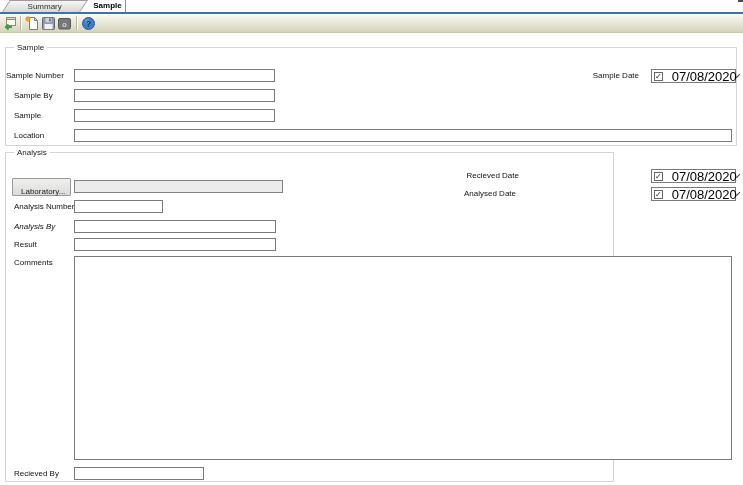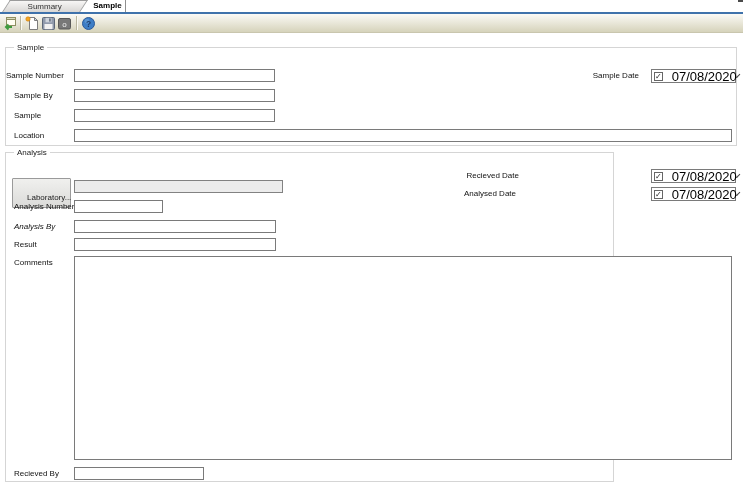--- a/index.html
+++ b/index.html
@@ -52,21 +52,21 @@
     border:1px solid #7a7a7a;background:#fff;
     font-family:"Liberation Sans",sans-serif;font-size:8px;padding:0 2px;
   }
   .tinput.readonly{background:#ececec;border-color:#828282;}
   textarea.tinput{resize:none;}
   .winbtn{
     position:absolute;box-sizing:border-box;
     background:linear-gradient(#f0f0ee,#dbdbd9);
     border:1px solid #9a9a9a;border-radius:1px;
     font-family:"Liberation Sans",sans-serif;font-size:8px;color:#222;
-    text-align:left;padding:14px;cursor:pointer;
+    text-align:left;padding:8px;cursor:pointer;
   }
   
   .datepicker{
     position:absolute;width:85px;height:14px;box-sizing:border-box;
     border:1px solid #7a7a7a;background:#fff;
     display:flex;align-items:center;cursor:pointer;
   }
   .dp-check{
     width:9px;height:9px;box-sizing:border-box;border:1px solid #666;background:#fff;
     margin-left:2px;font-size:8px;line-height:7px;text-align:center;color:#222;

